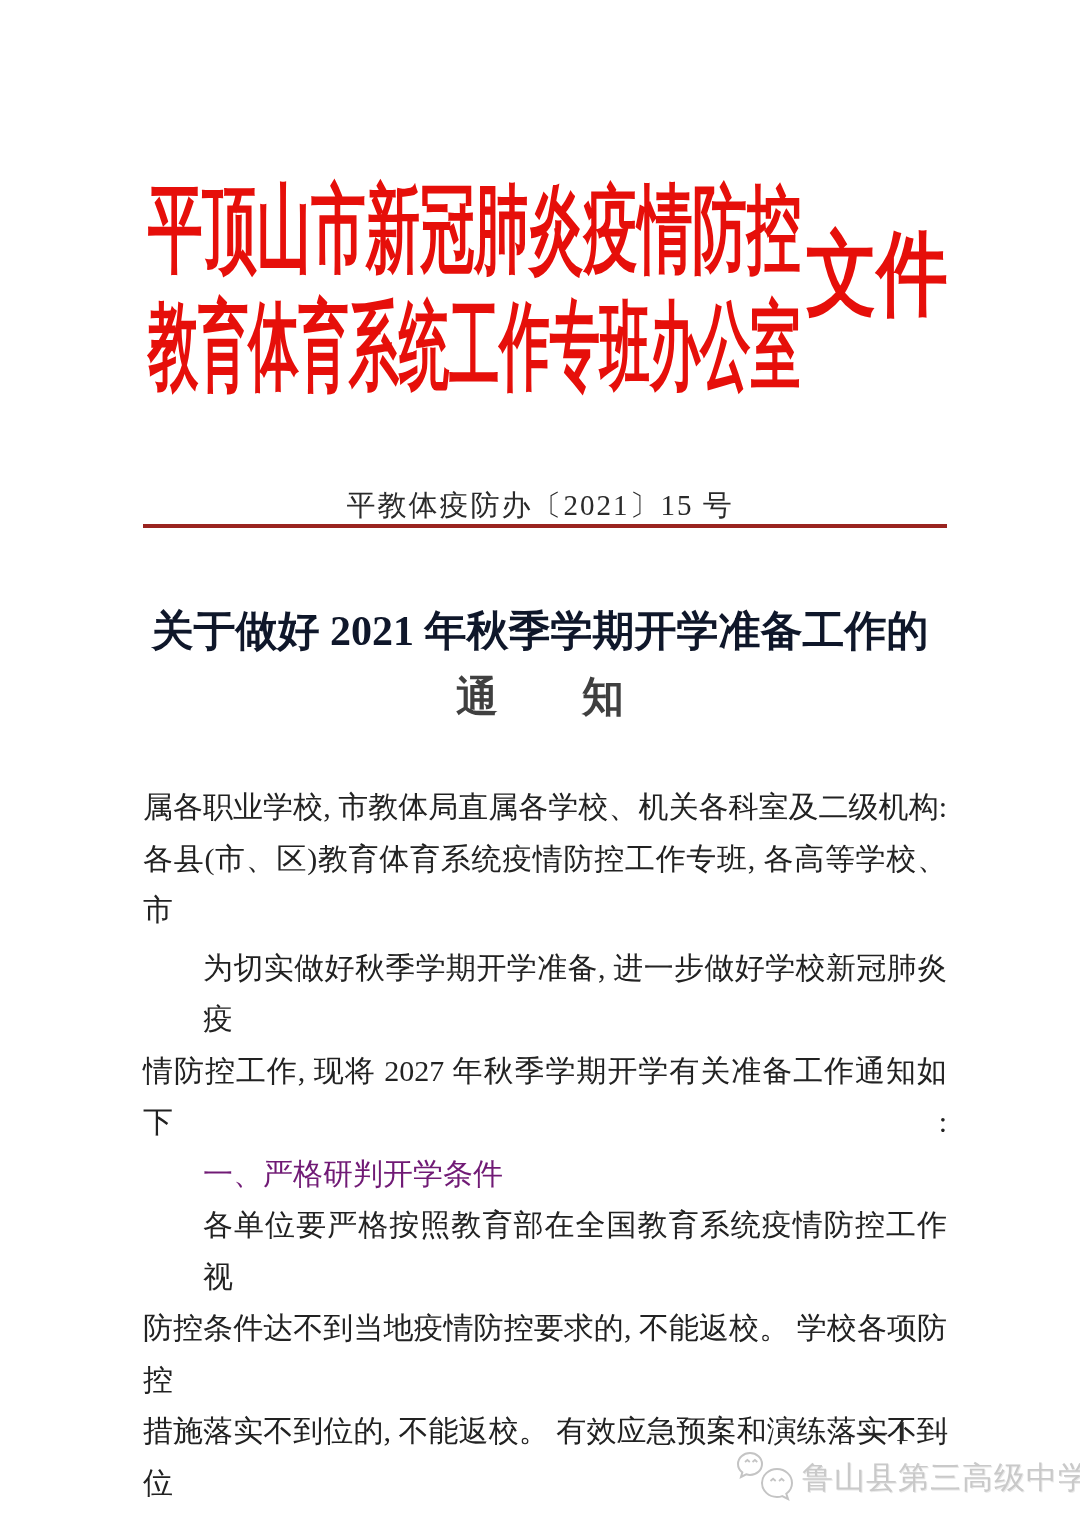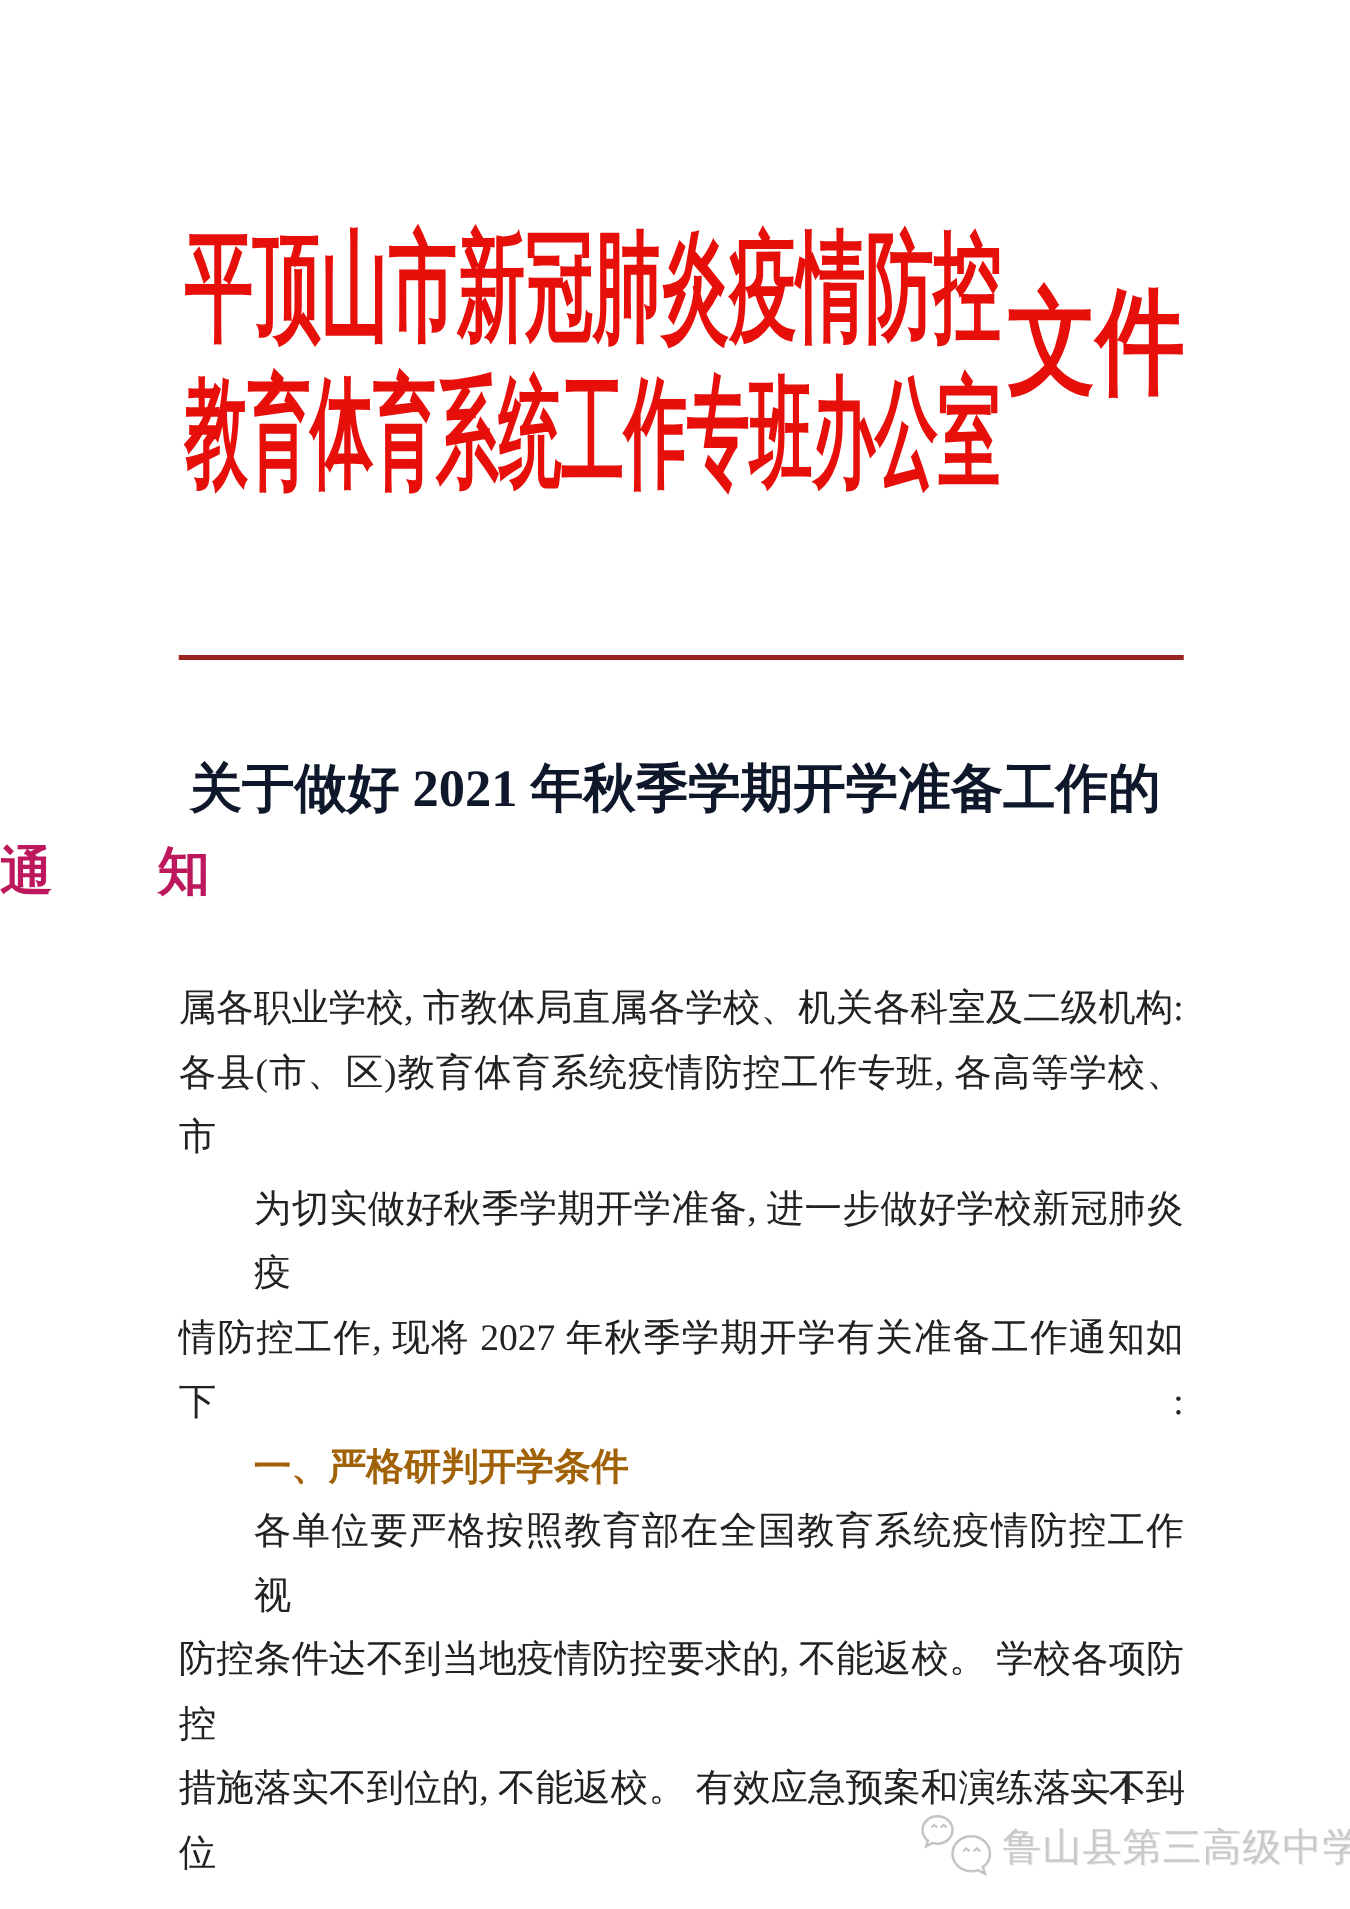--- a/index.html
+++ b/index.html
@@ -31,35 +31,35 @@
   .red-rule {
     position:absolute; top:524px; left:143px; width:804px; height:4px;
     background:var(--divider-red,#9a2420);
   }
   
   .title-line1 {
     position:absolute; top:603px; left:0; width:1080px; text-align:center;
     font-size:42px; font-weight:bold; color:#0f172a;
   }
   .title-line2 {
-    position:absolute; top:669px; left:0; width:1080px; 
-    font-size:42px; font-weight:bold; color:#be185d;
+    position:absolute; top:669px; left:0; width:1080px; text-align:center;
+    font-size:42px; font-weight:bold; color:#404040;
   }
   
   .doc-body { position:absolute; top:781px; left:143px; width:804px;
     font-size:30px; color:#222; }
   .bline {
     line-height:51.5px; white-space:nowrap-; text-align:justify;
     text-align-last:justify; text-justify:inter-ideograph;
   }
   .bline.indent { padding-left:60px; }
   .bline.para-gap { margin-top:6px; }
   .bline.heading {
     font-family:"Liberation Sans","DejaVu Sans",sans-serif;
-    font-weight:bold; text-align:left; text-align-last:left; color:#a16207;
+    font-weight:normal; text-align:left; text-align-last:left; color:#701a75;
   }
   
   .page-number {
     position:absolute; top:1414px; left:143px; width:804px; text-align:right;
     font-size:30px; color:#2b2b2b;
   }
   .watermark {
     position:absolute; top:1450px; left:736px; display:flex;
     align-items:center; gap:8px; color:var(--watermark-gray,#cccccc);
   }
@@ -74,20 +74,21 @@
 <body>
 
 <div class="page">
 
   <div class="letterhead">
     <div class="org-line l1">平顶山市新冠肺炎疫情防控</div>
     <div class="org-line l2">教育体育系统工作专班办公室</div>
   </div>
   <div class="doc-type">文件</div>
 
+  <div class="doc-number">平教体疫防办〔2021〕15 号</div>
 
   <div class="red-rule"></div>
 
   <div class="title-line1">关于做好 2021 年秋季学期开学准备工作的</div>
   <div class="title-line2">通　　知</div>
 
   <div class="doc-body">
     <div class="bline">属各职业学校, 市教体局直属各学校、机关各科室及二级机构:</div>
     <div class="bline">各县(市、区)教育体育系统疫情防控工作专班, 各高等学校、市</div>
     <div class="bline indent para-gap">为切实做好秋季学期开学准备, 进一步做好学校新冠肺炎疫</div>

